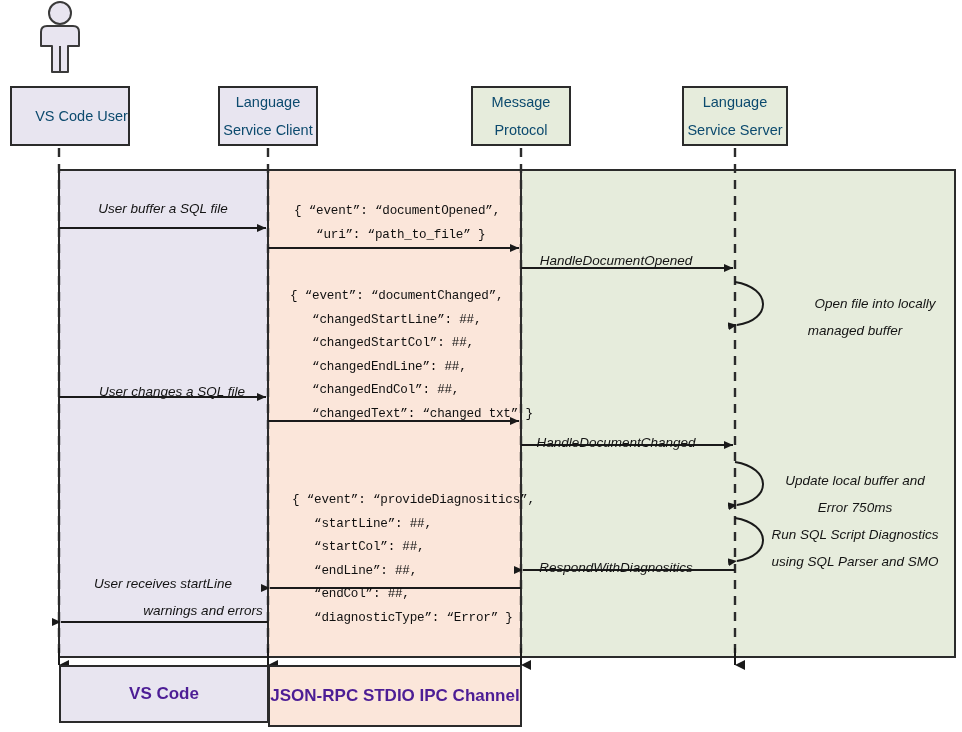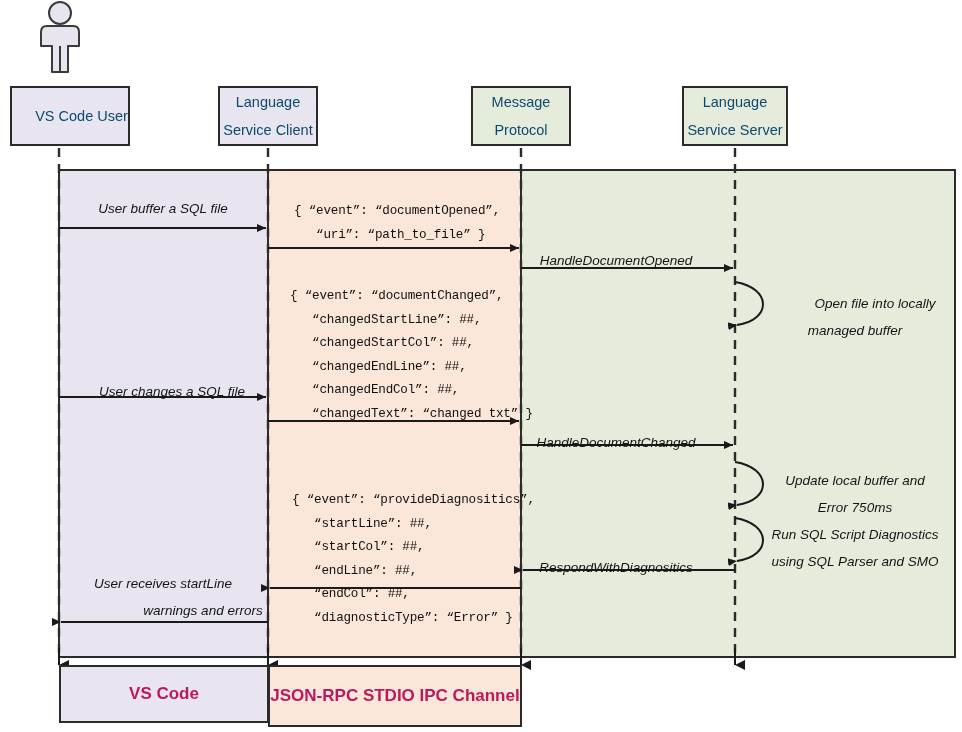--- a/index.html
+++ b/index.html
@@ -47,21 +47,21 @@
   
   .foot-box {
     position: absolute;
     box-sizing: border-box;
     border: 2px solid #2b2b2b;
     display: flex;
     align-items: center;
     justify-content: center;
     font-size: 17px;
     font-weight: bold;
-    color: #be185d;
+    color: #4c1d95;
     white-space: nowrap;
   }
   .foot-box.lilac { background: #e8e5f0; }
   .foot-box.peach { background: #fbe6da; }
   .foot-box.sage  { background: #e6ecdc; }
 
   
   .lbl {
     position: absolute;
     font-style: italic;

